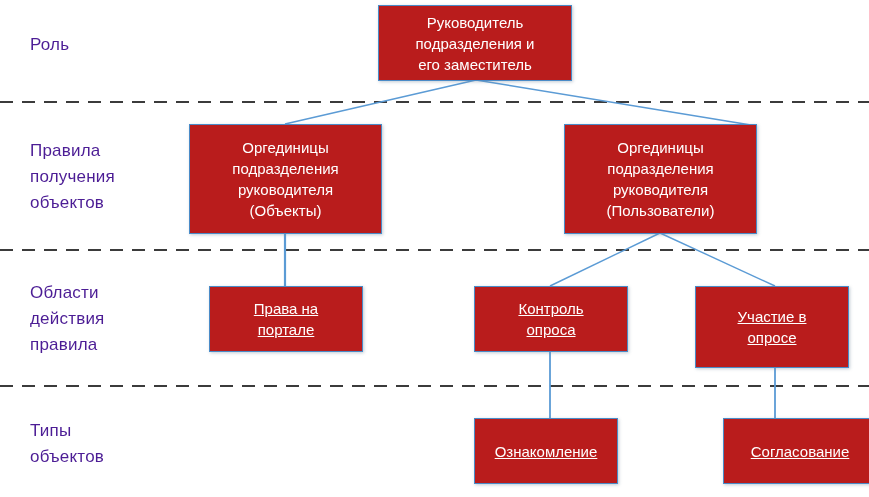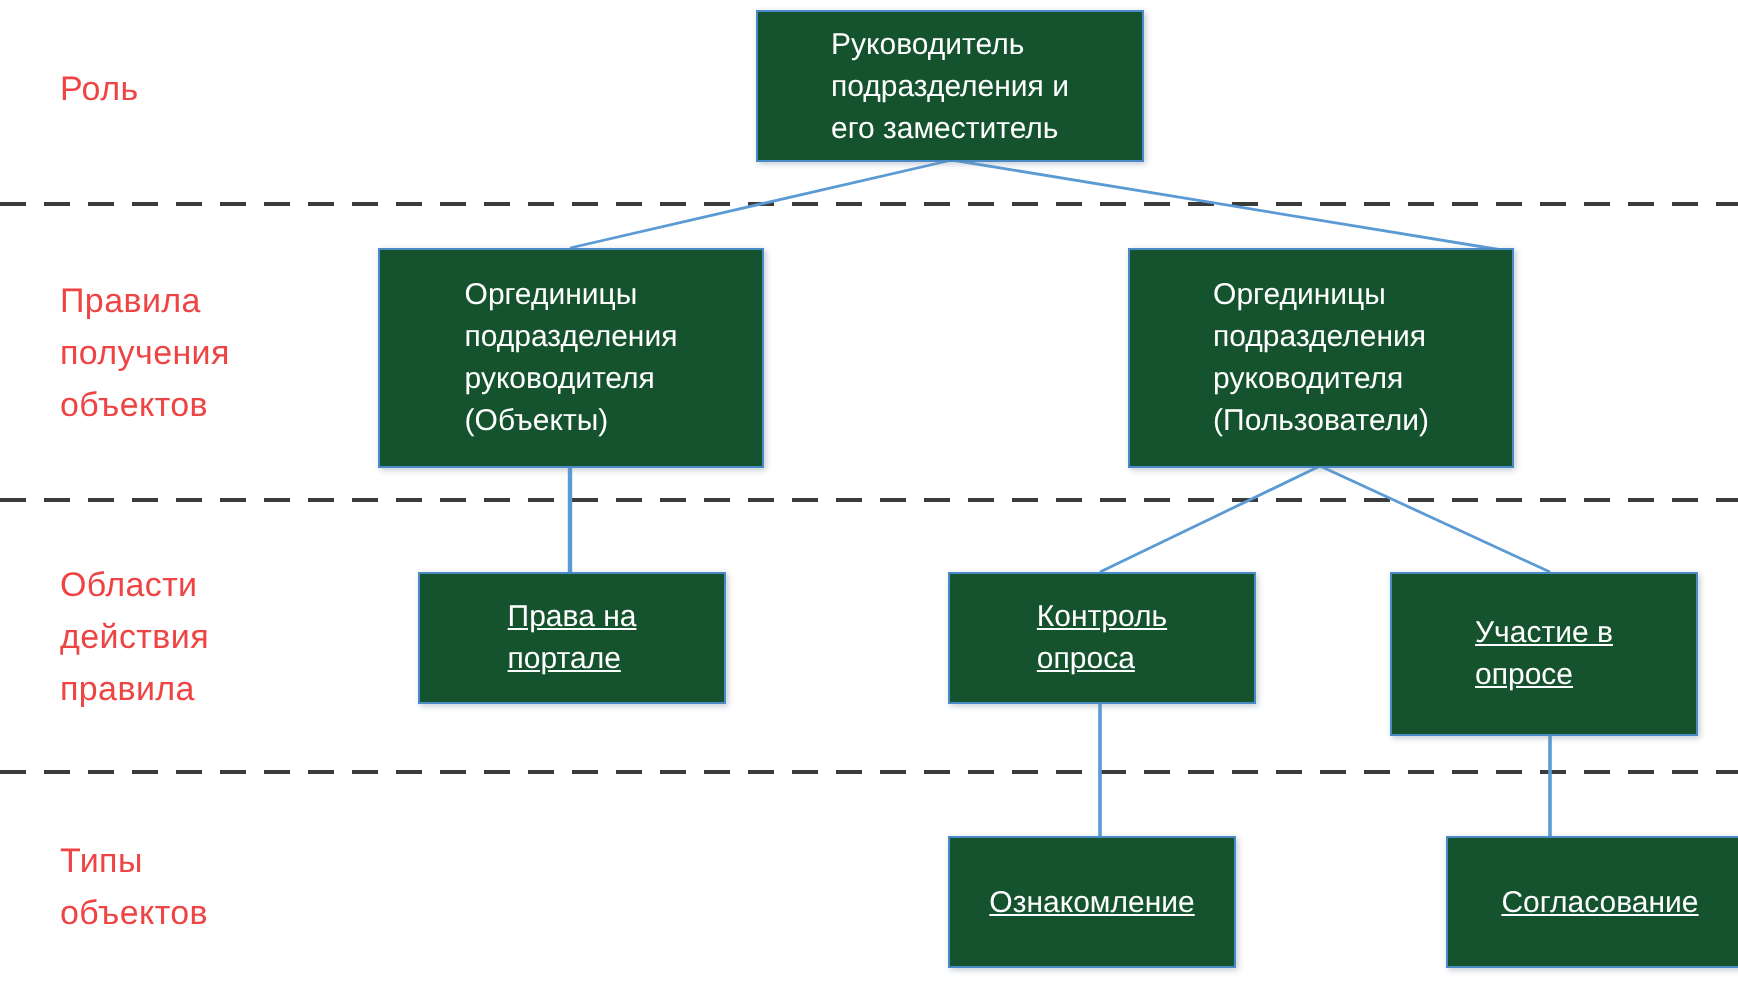--- a/index.html
+++ b/index.html
@@ -21,37 +21,37 @@
     position: absolute;
     left: 0;
     top: 0;
     width: 869px;
     height: 497px;
     pointer-events: none;
   }
   
   .band-label {
     position: absolute;
-    color: #ef4444;
+    color: #4c1d95;
     font-size: 17px;
     line-height: 26px;
     letter-spacing: 0.2px;
     white-space: pre-line;
     text-align: left;
   }
   
   .node {
     position: absolute;
     box-sizing: border-box;
-    background: #14532d;
+    background: #b91c1c;
     border: 1px solid #4A8BC7;
     color: #ffffff;
     font-size: 15px;
     line-height: 21px;
-    text-align: left;
+    text-align: center;
     display: flex;
     align-items: center;
     justify-content: center;
     padding: 2px 4px;
     white-space: pre-line;
     box-shadow: 1px 1px 3px rgba(120,140,160,0.45);
   }
   .node.small { font-size: 15px; text-decoration: underline; }
 </style>
 </head>

